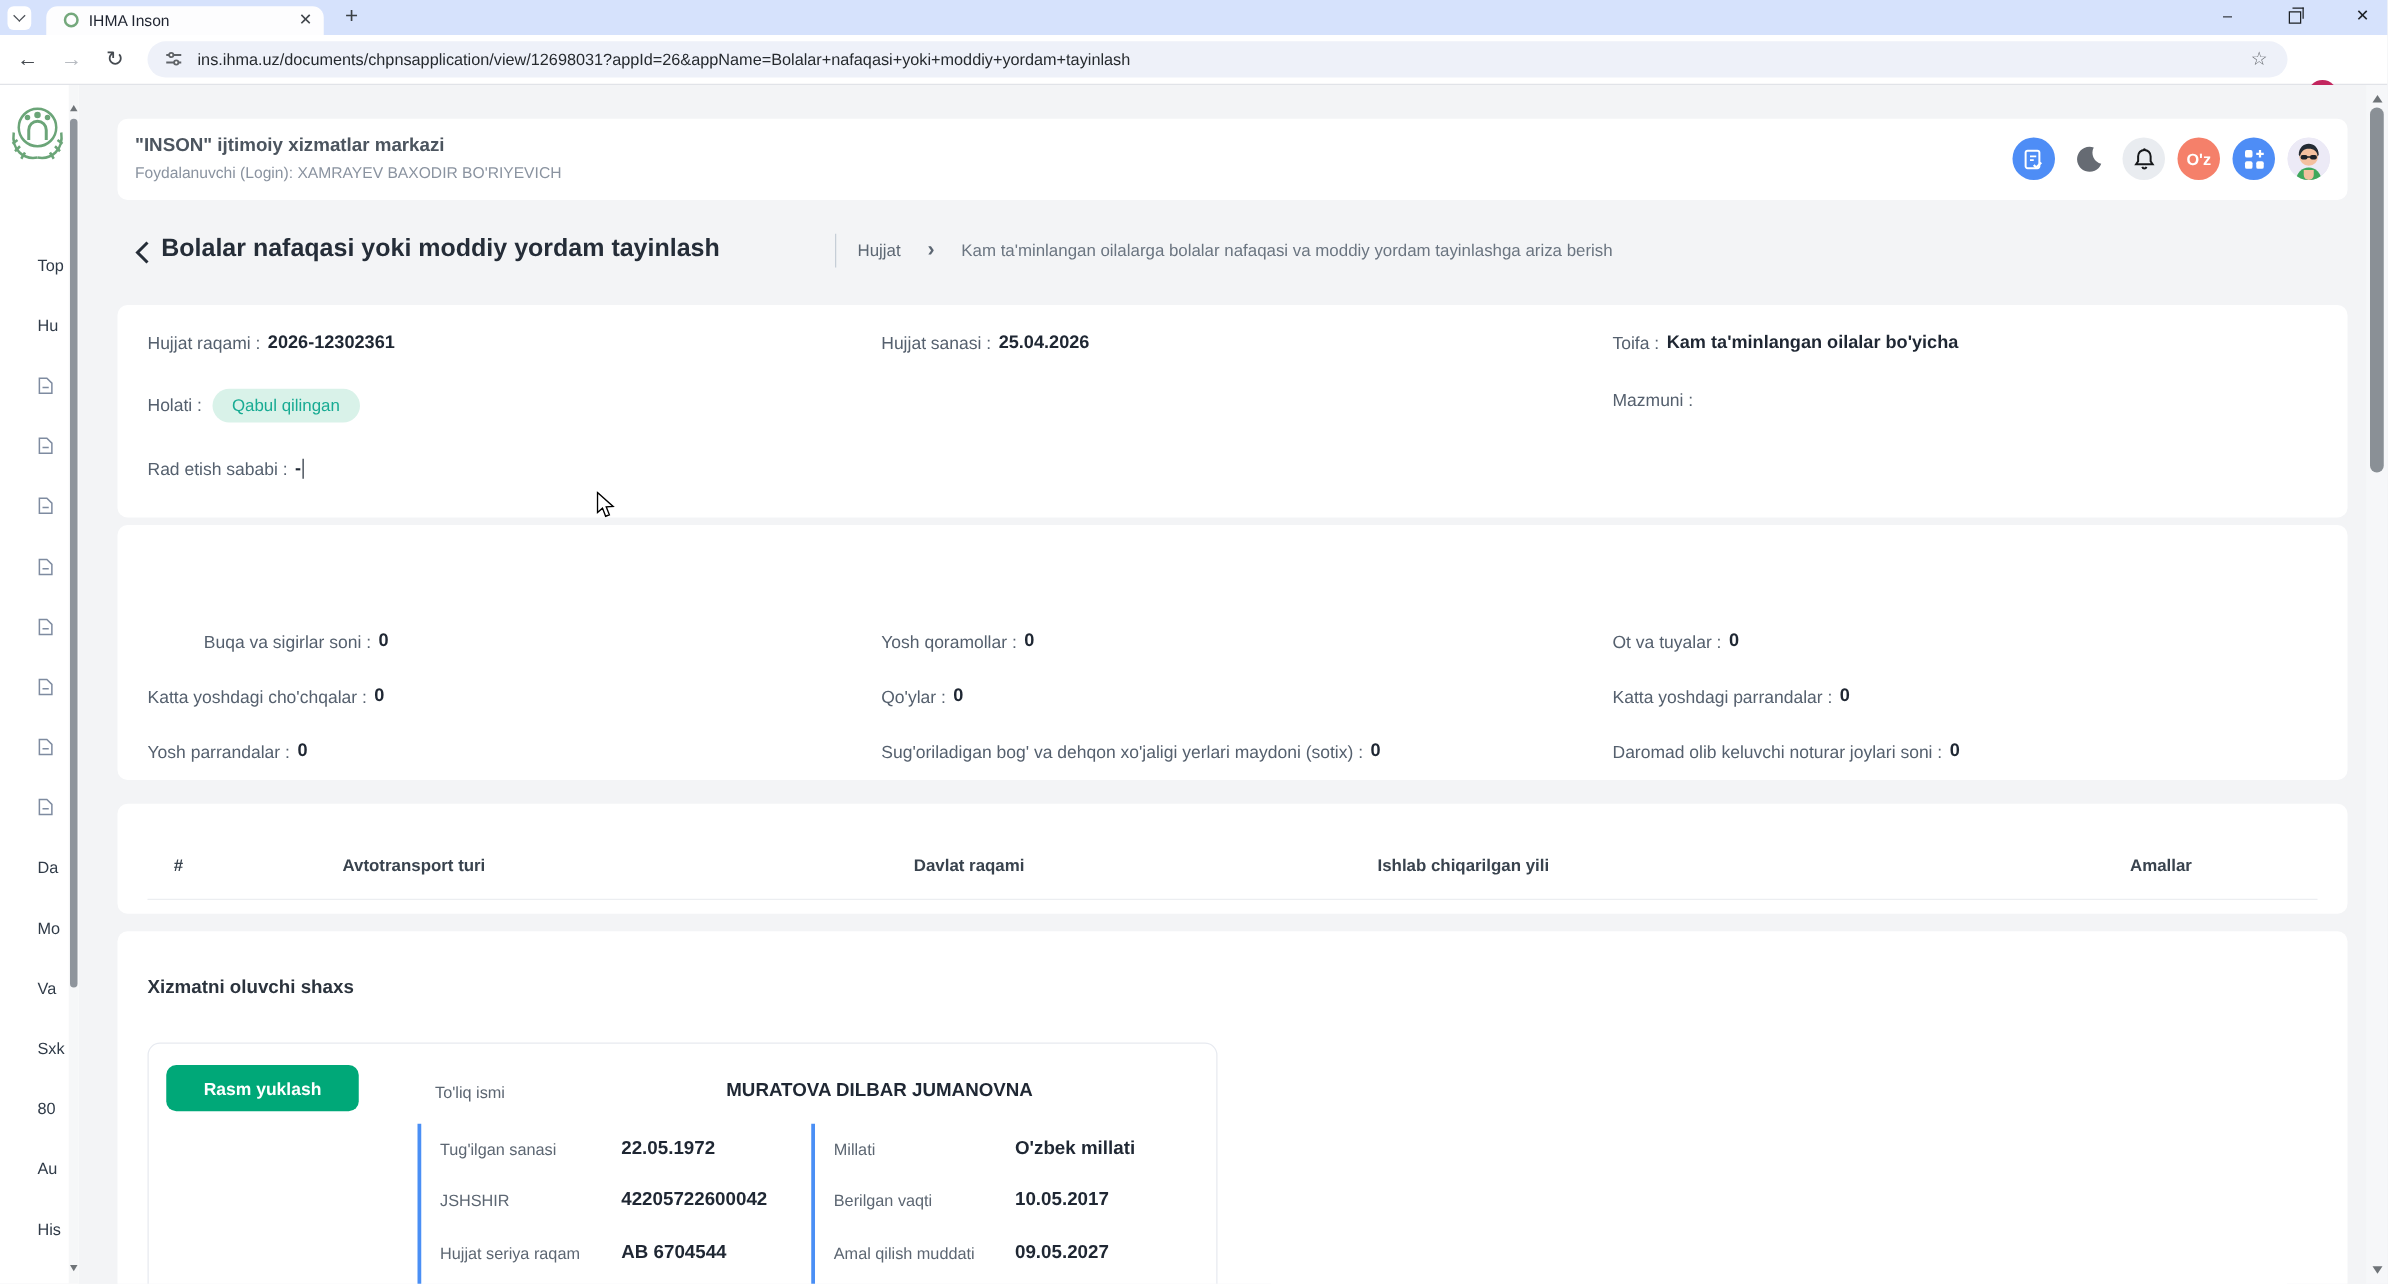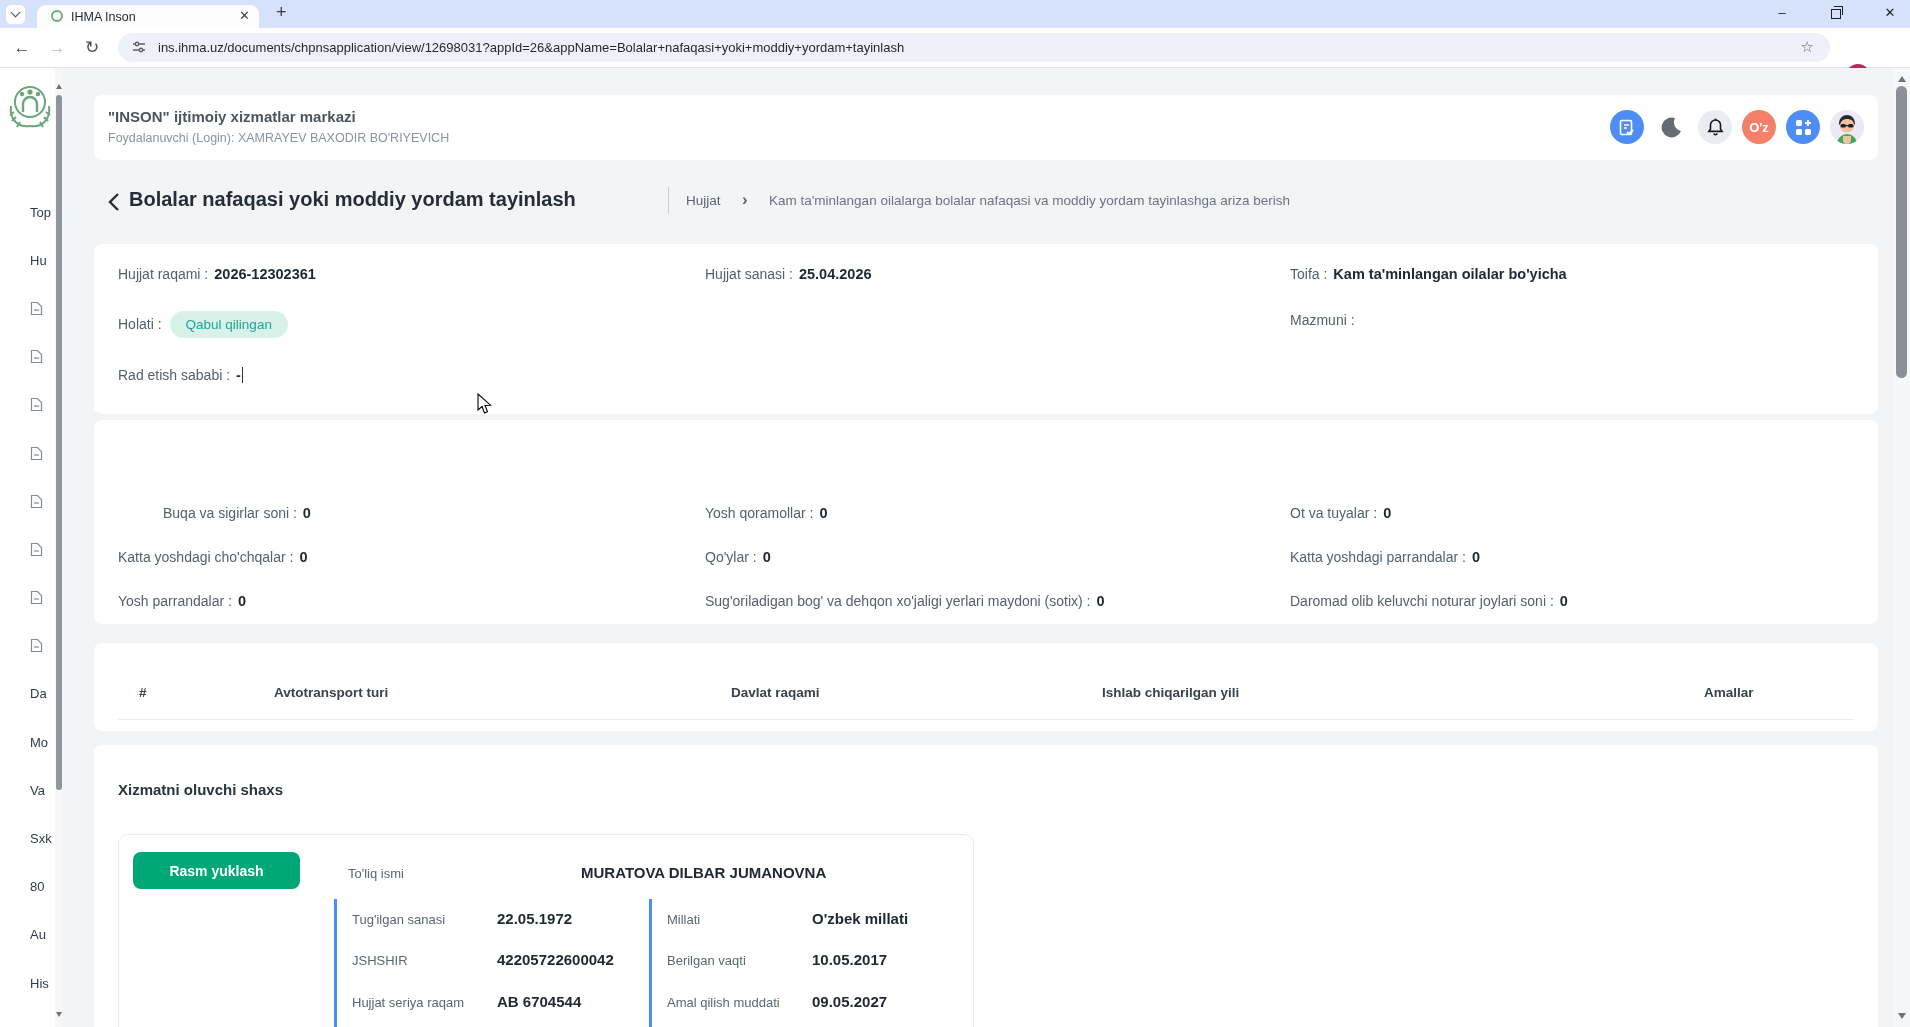--- a/index.html
+++ b/index.html
@@ -75,21 +75,21 @@
   .badge{margin-left:8px;padding:6px 16px;border-radius:15px;font-size:13.5px;}
   .badge-green{background:#d9f2e9;color:#18ab93;}
   .badge-pink{background:#fdeae5;color:#f2937f;}
   .caret{display:inline-block;width:1.5px;height:16px;background:#2b3540;margin-left:1px;vertical-align:middle;}
   .sec-title{position:absolute;left:24px;font-size:15px;font-weight:bold;color:#2b333d;white-space:nowrap;}
   
   .th{position:absolute;top:42px;font-size:13.5px;font-weight:bold;color:#39434e;white-space:nowrap;}
   .t-line{position:absolute;left:24px;right:24px;top:76px;height:1px;background:#eceef1;}
   
   .inner-card{position:absolute;left:24px;top:89px;width:854px;height:262px;border:1px solid #e7eaf0;border-radius:10px;}
-  .btn-green{position:absolute;left:14px;top:17px;width:167px;height:37px;border-radius:8px;color:#fff;font-size:14px;font-weight:bold;display:flex;align-items:center;justify-content:center;}
+  .btn-green{position:absolute;left:14px;top:17px;width:154px;height:37px;border-radius:8px;color:#fff;font-size:14px;font-weight:bold;display:flex;align-items:center;justify-content:center;}
   .pname-lbl{position:absolute;left:229px;top:31px;font-size:13px;color:#5c6672;}
   .pname{position:absolute;left:462px;top:29px;font-size:15px;font-weight:bold;color:#1f2733;}
   .dcol{position:absolute;top:64px;height:198px;border-left:3px solid #4a8ff5;}
   .dcol1{left:215px;width:300px;}
   .dcol2{left:530px;width:300px;}
   .drow{position:absolute;left:0;width:300px;height:26px;}
   .dlbl{position:absolute;left:15px;top:5px;font-size:13px;color:#5c6672;white-space:nowrap;}
   .dval{position:absolute;left:160px;top:3px;font-size:15px;font-weight:bold;color:#1f2733;white-space:nowrap;}
   .cursor{position:absolute;left:477px;top:393px;z-index:50;}
 </style>

